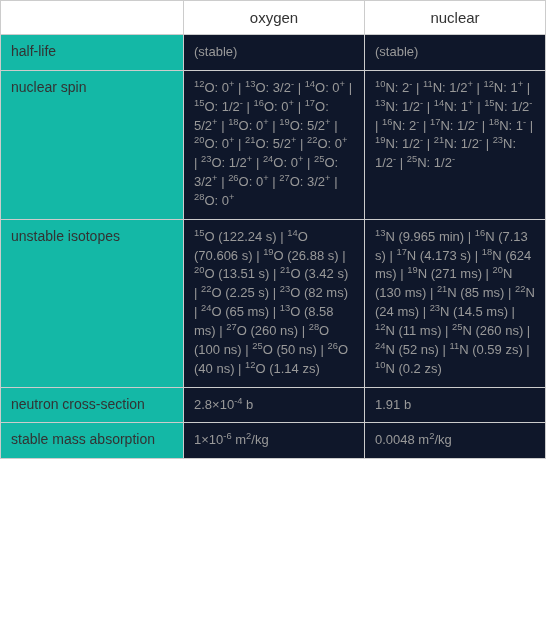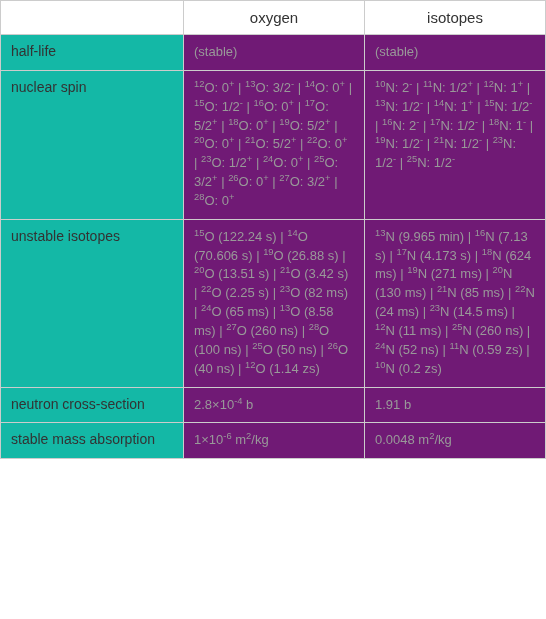--- a/index.html
+++ b/index.html
@@ -1,33 +1,33 @@
 <!DOCTYPE html>
 <html><head>
   <meta charset="utf-8">
   <style>
     * { margin: 0; padding: 0; box-sizing: border-box; }
     body { font-family: Arial, Helvetica, sans-serif; font-size: 13px; }
     table { border-collapse: collapse; width: 546px; table-layout: fixed; }
     td { border: 1px solid #ccc; vertical-align: top; }
     td.header-cell { background: #fff; color: #333; text-align: center; padding: 8px 6px; font-size: 15px; }
     td.label-cell { background: #14b8a6; color: #333; padding: 8px 10px; width: 183px; font-size: 14px; }
-    td.data-cell { background: #701a75; color: #999; padding: 8px 10px; width: 181px; line-height: 1.45; font-size: 13px; word-wrap: break-word; }
+    td.data-cell { background: #0f172a; color: #999; padding: 8px 10px; width: 181px; line-height: 1.45; font-size: 13px; word-wrap: break-word; }
     td.corner { background: #fff; width: 183px; }
     sup { font-size: 0.72em; line-height: 0; vertical-align: super; }
   </style>
 </head>
 <body>
 
 <table>
   <tbody>
       <tr>
     <td class="corner"></td>
     <td class="header-cell">oxygen</td>
-    <td class="header-cell">isotopes</td>
+    <td class="header-cell">nuclear</td>
   </tr>
   <tr>
     <td class="label-cell">half-life</td>
     <td class="data-cell">(stable)</td>
     <td class="data-cell">(stable)</td>
   </tr>
   <tr>
     <td class="label-cell">nuclear spin</td>
     <td class="data-cell"><sup>12</sup>O: 0<sup>+</sup> | <sup>13</sup>O: 3/2<sup>-</sup> | <sup>14</sup>O: 0<sup>+</sup> | <sup>15</sup>O: 1/2<sup>-</sup> | <sup>16</sup>O: 0<sup>+</sup> | <sup>17</sup>O: 5/2<sup>+</sup> | <sup>18</sup>O: 0<sup>+</sup> | <sup>19</sup>O: 5/2<sup>+</sup> | <sup>20</sup>O: 0<sup>+</sup> | <sup>21</sup>O: 5/2<sup>+</sup> | <sup>22</sup>O: 0<sup>+</sup> | <sup>23</sup>O: 1/2<sup>+</sup> | <sup>24</sup>O: 0<sup>+</sup> | <sup>25</sup>O: 3/2<sup>+</sup> | <sup>26</sup>O: 0<sup>+</sup> | <sup>27</sup>O: 3/2<sup>+</sup> | <sup>28</sup>O: 0<sup>+</sup></td>
     <td class="data-cell"><sup>10</sup>N: 2<sup>-</sup> | <sup>11</sup>N: 1/2<sup>+</sup> | <sup>12</sup>N: 1<sup>+</sup> | <sup>13</sup>N: 1/2<sup>-</sup> | <sup>14</sup>N: 1<sup>+</sup> | <sup>15</sup>N: 1/2<sup>-</sup> | <sup>16</sup>N: 2<sup>-</sup> | <sup>17</sup>N: 1/2<sup>-</sup> | <sup>18</sup>N: 1<sup>-</sup> | <sup>19</sup>N: 1/2<sup>-</sup> | <sup>21</sup>N: 1/2<sup>-</sup> | <sup>23</sup>N: 1/2<sup>-</sup> | <sup>25</sup>N: 1/2<sup>-</sup></td>

